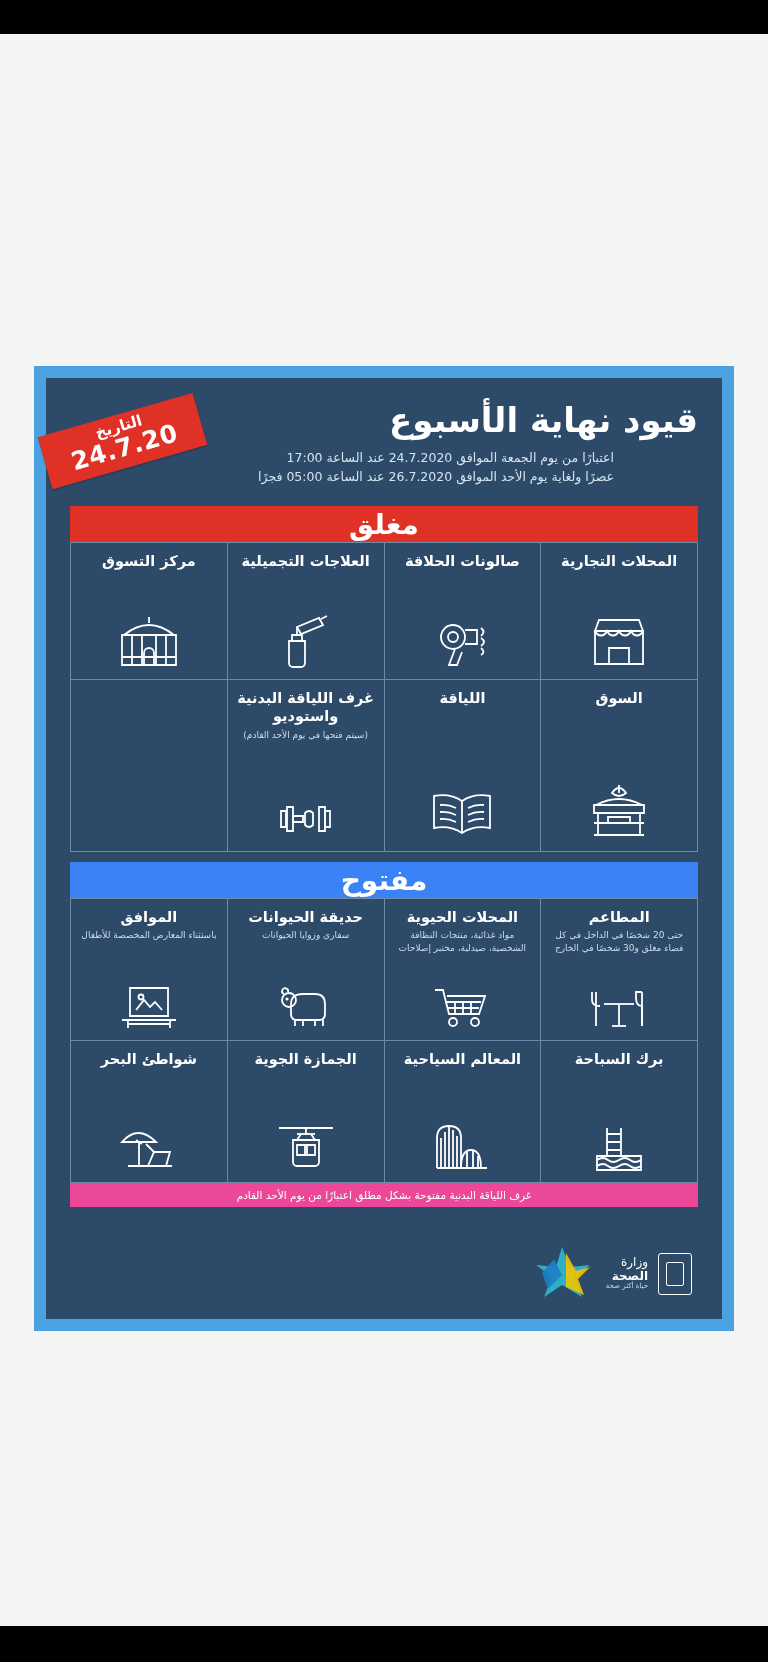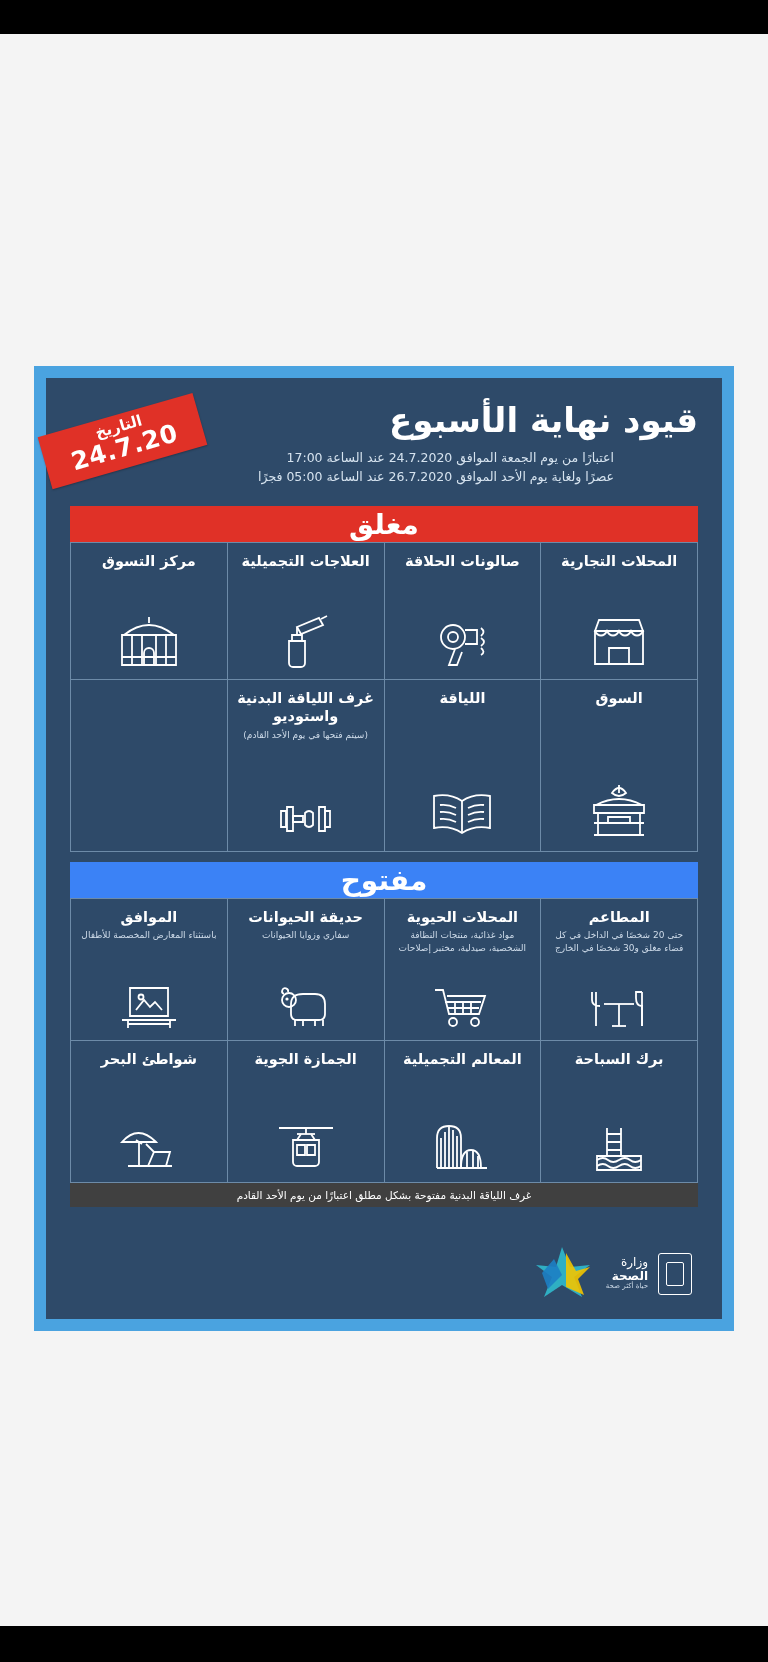--- a/index.html
+++ b/index.html
@@ -101,21 +101,21 @@
     margin-top: 3px; max-width: 145px;
   }
   .cell .ico {
     margin-top: auto; margin-bottom: 4px;
     display: flex; align-items: flex-end; justify-content: center;
     height: 62px;
   }
   .cell svg { display: block; }
 
   .footer-band {
-    background: #404040; color: #fff;
+    background: #ec4899; color: #fff;
     font-size: 10.5px; text-align: center;
     padding: 6px 4px; margin-top: 0;
   }
 
   .logos {
     margin-top: auto;
     display: flex; align-items: center; gap: 10px;
     padding: 12px 6px 2px 6px;
   }
   .logo-text { color: #fff; line-height: 1.1; }
@@ -327,21 +327,21 @@
                 <path d="M16 6 v28 M30 6 v28"></path>
                 <path d="M16 12 h14 M16 20 h14 M16 28 h14"></path>
                 <path d="M6 34 h44 v14 h-44 z"></path>
                 <path d="M6 38 q6 -4 11 0 t11 0 t11 0 t11 0"></path>
                 <path d="M6 44 q6 -4 11 0 t11 0 t11 0 t11 0"></path>
               </svg>
             </div>
           </div>
 
           <div class="cell">
-            <div class="title">المعالم التجميلية</div>
+            <div class="title">المعالم السياحية</div>
             <div class="ico">
               <svg width="66" height="50" viewBox="0 0 66 50" fill="none" stroke="#fff" stroke-width="1.8">
                 <path d="M8 46 v-30 q0 -12 12 -12 t12 12 v30"></path>
                 <path d="M32 46 q0 -18 10 -18 t10 18"></path>
                 <path d="M8 46 h50"></path>
                 <path d="M12 16 v30 M16 10 v36 M20 5 v41 M24 8 v38 M28 14 v32"></path>
                 <path d="M38 30 v16 M44 28 v18 M49 34 v12"></path>
               </svg>
             </div>
           </div>

